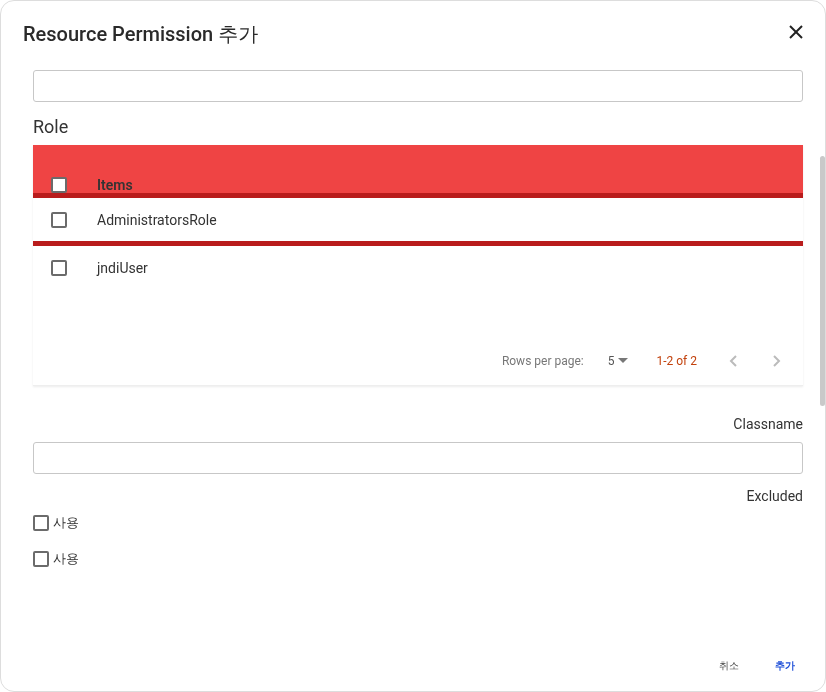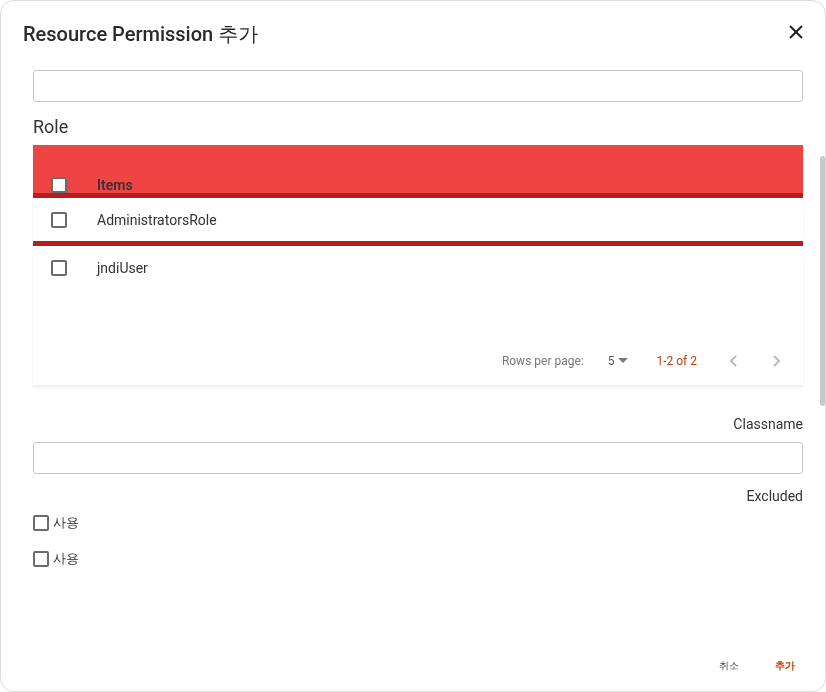--- a/index.html
+++ b/index.html
@@ -181,21 +181,21 @@
     font-size: 10px;
     cursor: pointer;
     background: none;
     border: none;
     font-family: Liberation Serif, serif;
   }
   .btn-cancel {
     color: #444;
   }
   .btn-submit {
-    color: #c2410c;
+    color: #1d4ed8;
     font-weight: 600;
   }
   .scroll-indicator {
     position: absolute;
     right: 0px;
     top: 155px;
     width: 5px;
     height: 250px;
     background: #c9c9c9;
     border-radius: 3px;

